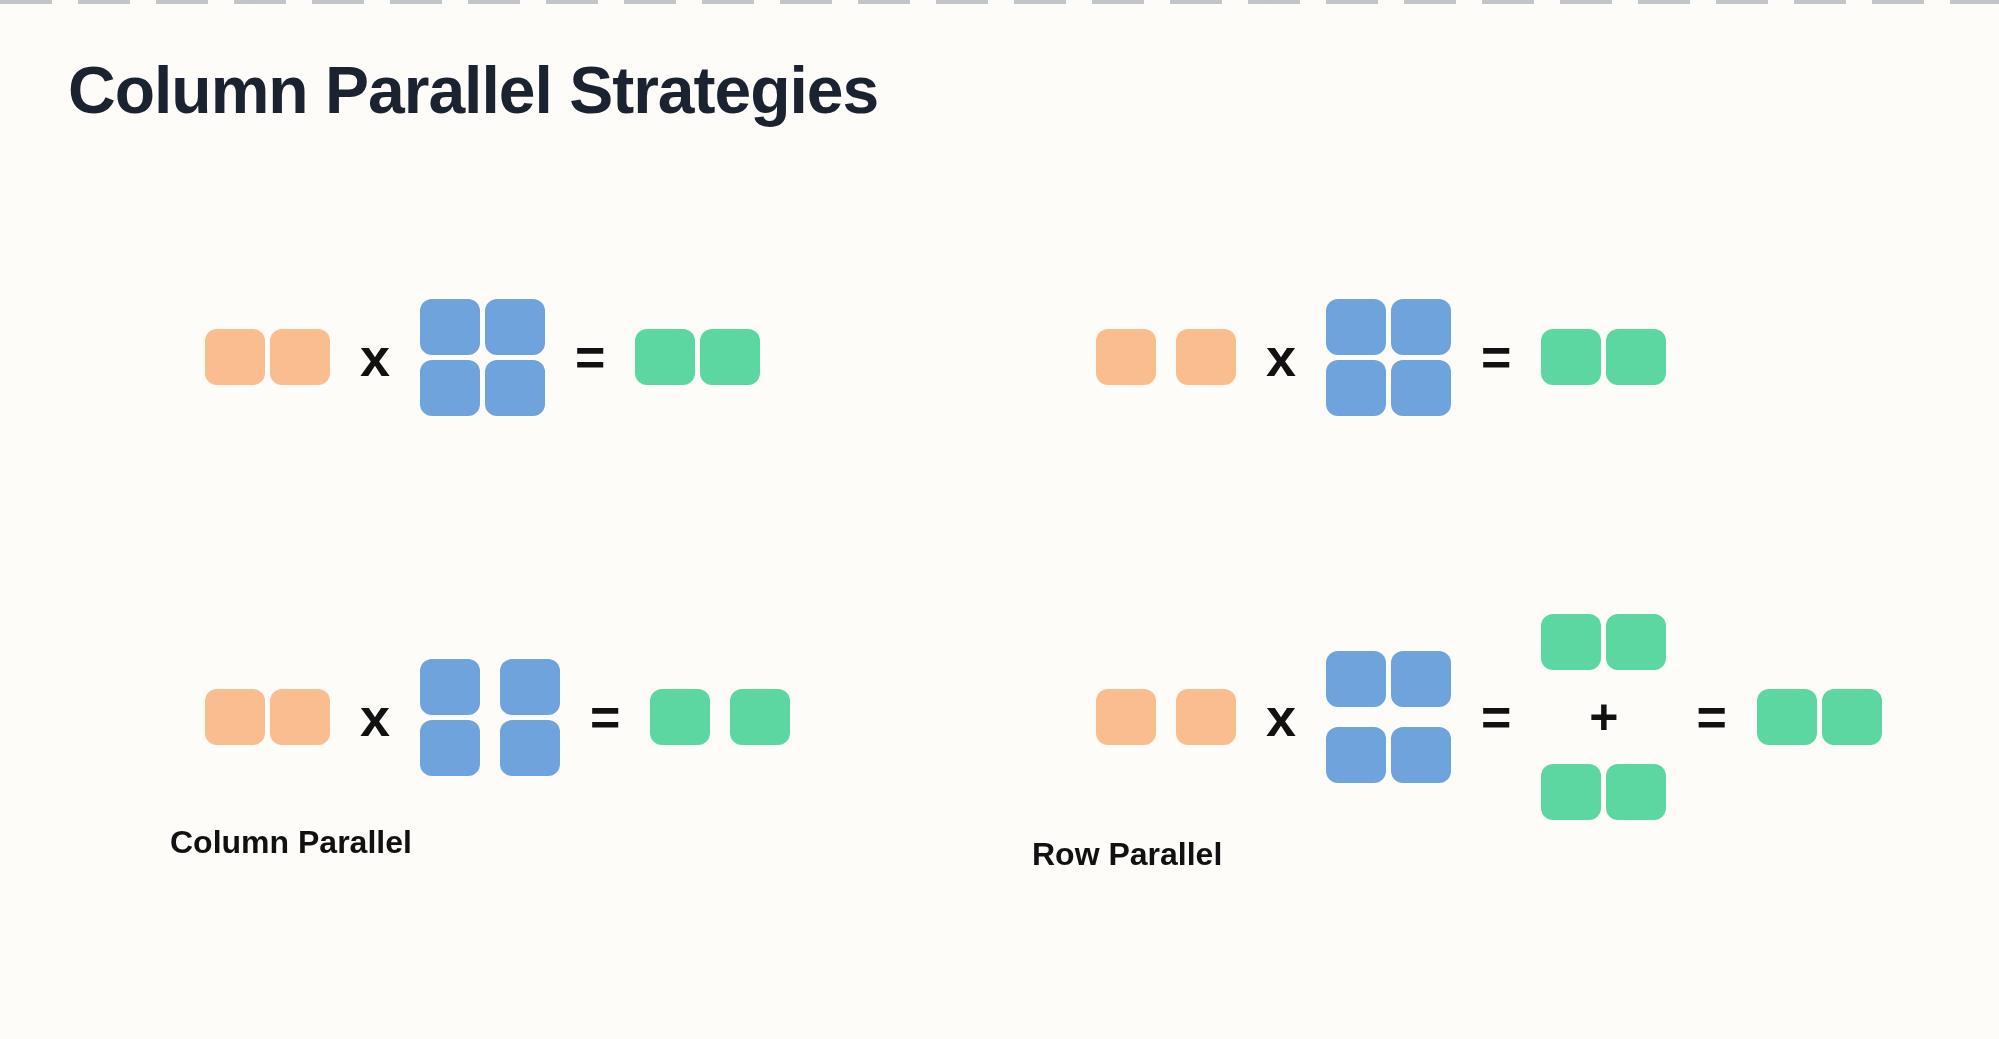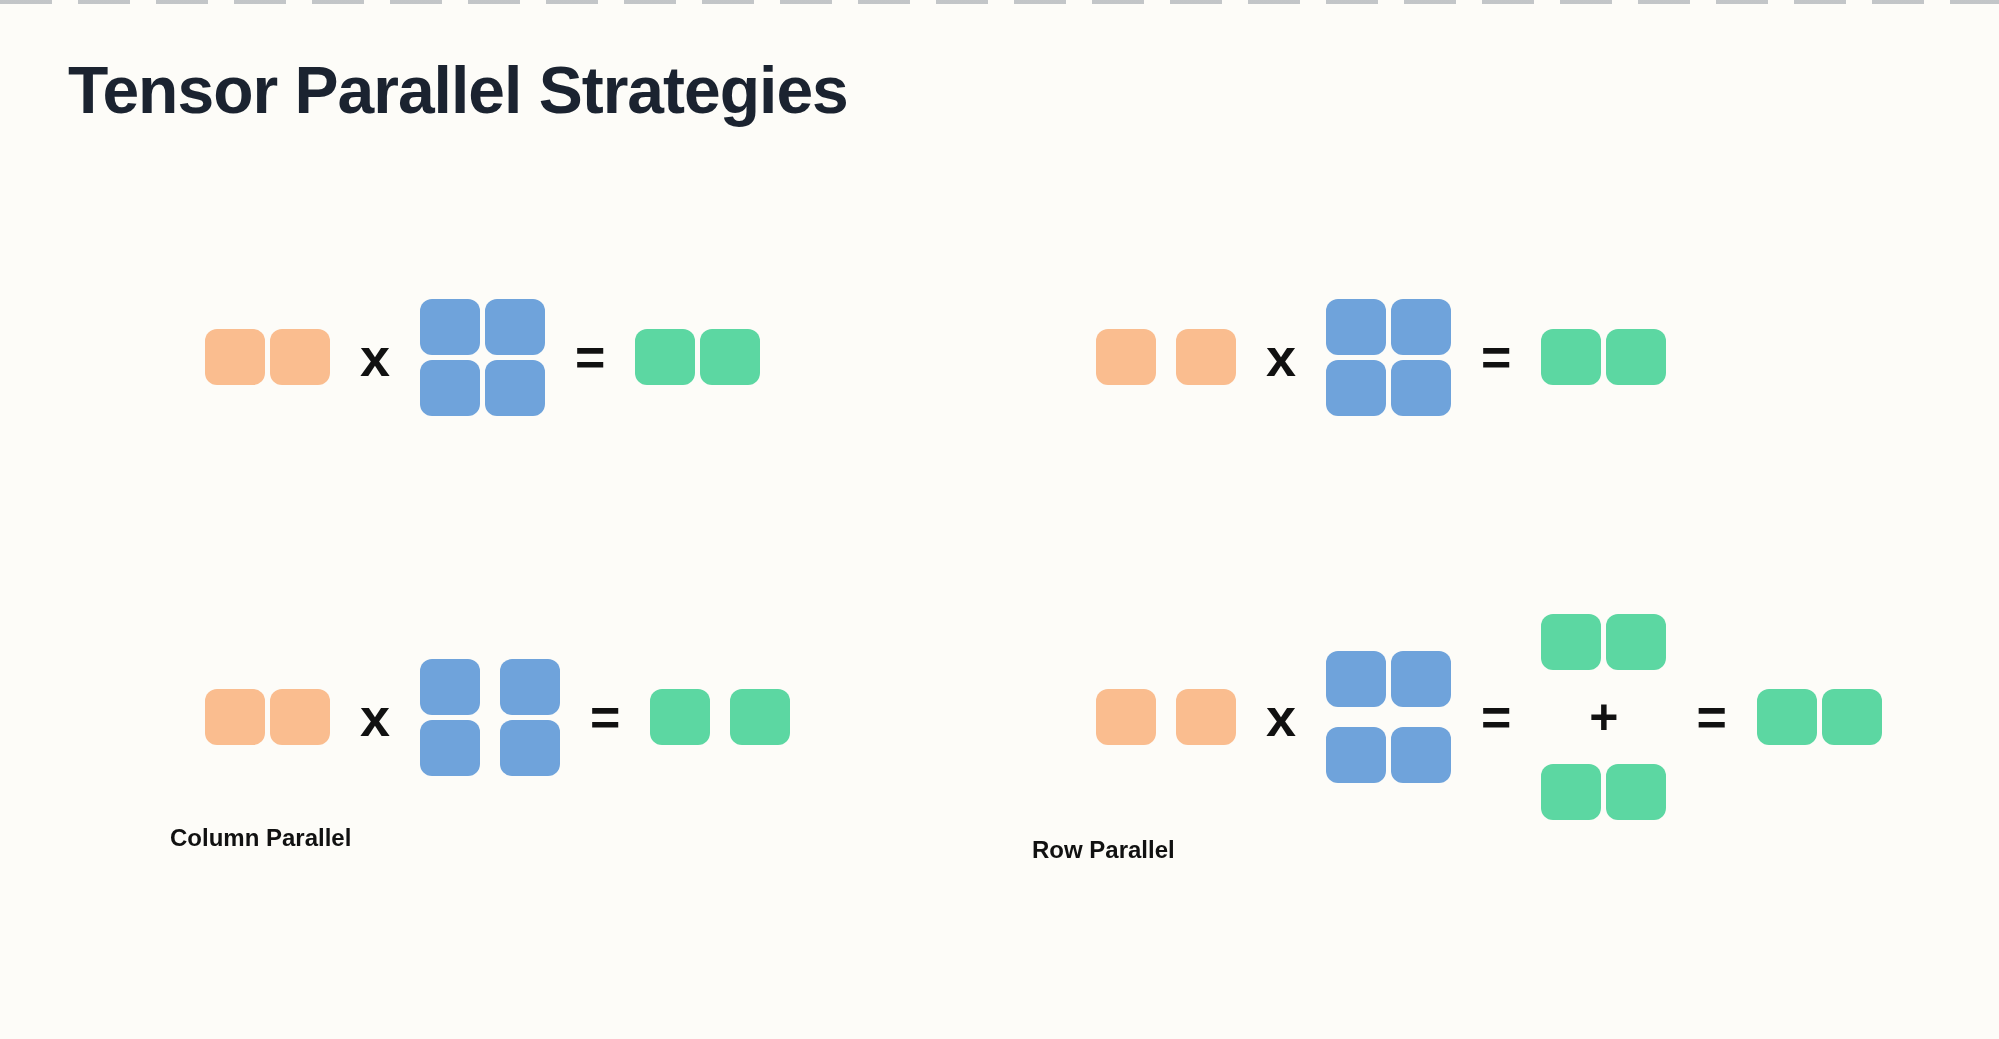--- a/index.html
+++ b/index.html
@@ -31,30 +31,30 @@
   .vstack{display:flex;flex-direction:column;align-items:center;row-gap:22px;}
   .op{
     color:var(--op,#111);font-weight:800;line-height:1;
     min-width:30px;text-align:center;
   }
   .op-multiply{font-size:54px;}
   .op-equals{font-size:52px;font-weight:900;}
   .op-plus{font-size:50px;}
   .caption{
     position:absolute;
-    font-size:24px;font-weight:700;color:var(--label,#111);
+    font-size:32px;font-weight:700;color:var(--label,#111);
     white-space:nowrap;
   }
 </style>
 </head>
 <body>
 
 <div class="top-dashes"></div>
 
-<h1 class="title">Tensor Parallel Strategies</h1>
+<h1 class="title">Column Parallel Strategies</h1>
 
 <div class="diagram" style="left:205px;top:299px;height:116px">
     <div class="matrix" style="grid-template-columns: repeat(2, 60px); gap: 5px;">
       <div class="cell" style="background: var(--orange);"></div>
       <div class="cell" style="background: var(--orange);"></div>
     </div>
     <div class="op op-multiply">x</div>
     <div class="matrix" style="grid-template-columns: repeat(2, 60px); gap: 5px;">
       <div class="cell" style="background: var(--blue);"></div>
       <div class="cell" style="background: var(--blue);"></div>

